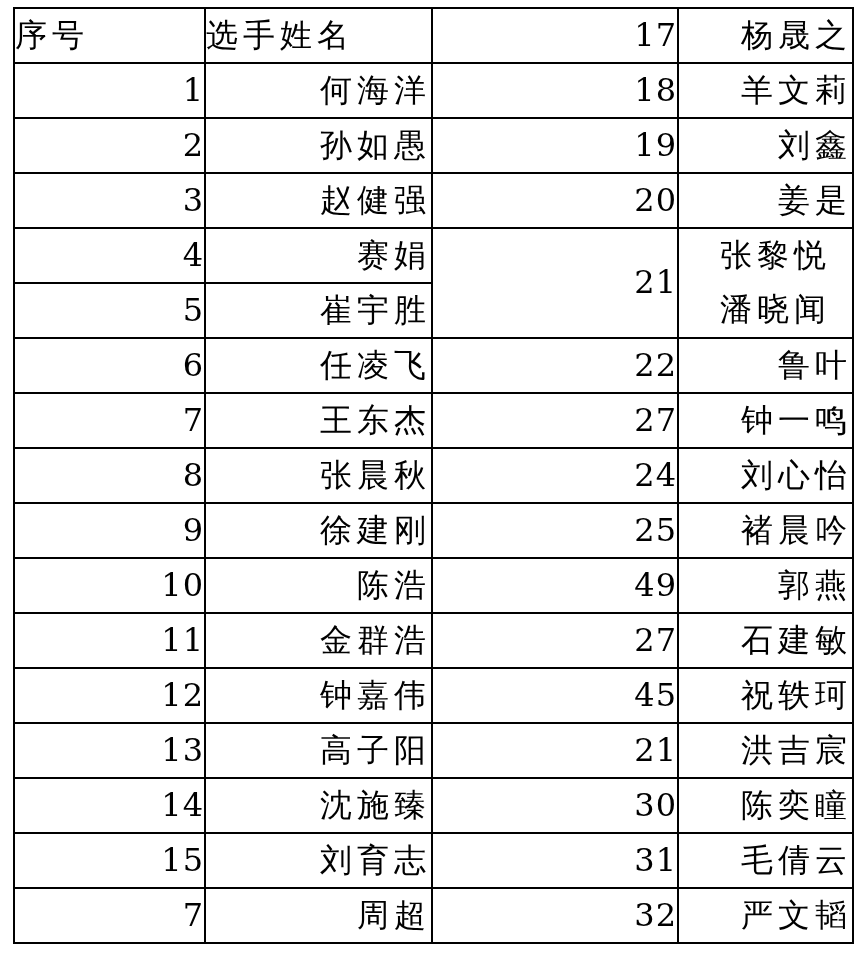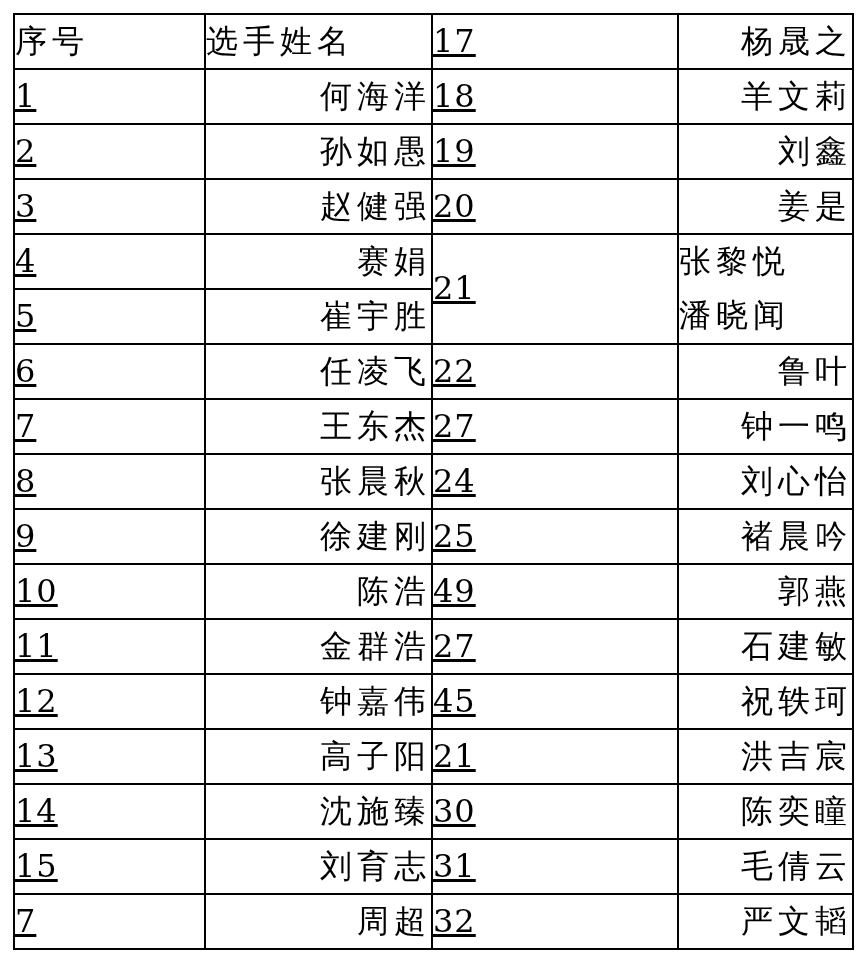--- a/index.html
+++ b/index.html
@@ -10,21 +10,21 @@
     width: 862px;
     height: 962px;
     background: #ffffff;
     font-family: "DejaVu Serif", "Liberation Serif", serif;
     color: #000000;
     overflow: hidden;
   }
   .table-wrap {
     position: absolute;
     left: 13px;
-    top: 13px;
+    top: 7px;
   }
   table.roster {
     border-collapse: collapse;
     table-layout: fixed;
     background: #ffffff;
   }
   table.roster, table.roster td {
     border: 2.5px solid #000000;
   }
   table.roster td {
@@ -36,34 +36,34 @@
     white-space: nowrap;
     overflow: hidden;
     padding: 0;
   }
   td.kind-header {
     text-align: left;
     padding-left: 15px;
     letter-spacing: 5px;
   }
   td.kind-num {
-    text-align: left;
+    text-align: right;
     padding-right: 14px;
     letter-spacing: 1px;
-    text-decoration: underline;
   }
   td.kind-name {
     text-align: right;
     padding-left: 14px;
     letter-spacing: 5px;
   }
   td .name-line {
     height: 54px;
     display: flex;
     align-items: center;
+    padding-left: 41px;
   }
 </style>
 </head>
 <body>
 
 <div class="table-wrap">
   <table class="roster">
     <colgroup>
         <col style="width: 191px;">
         <col style="width: 227px;">

